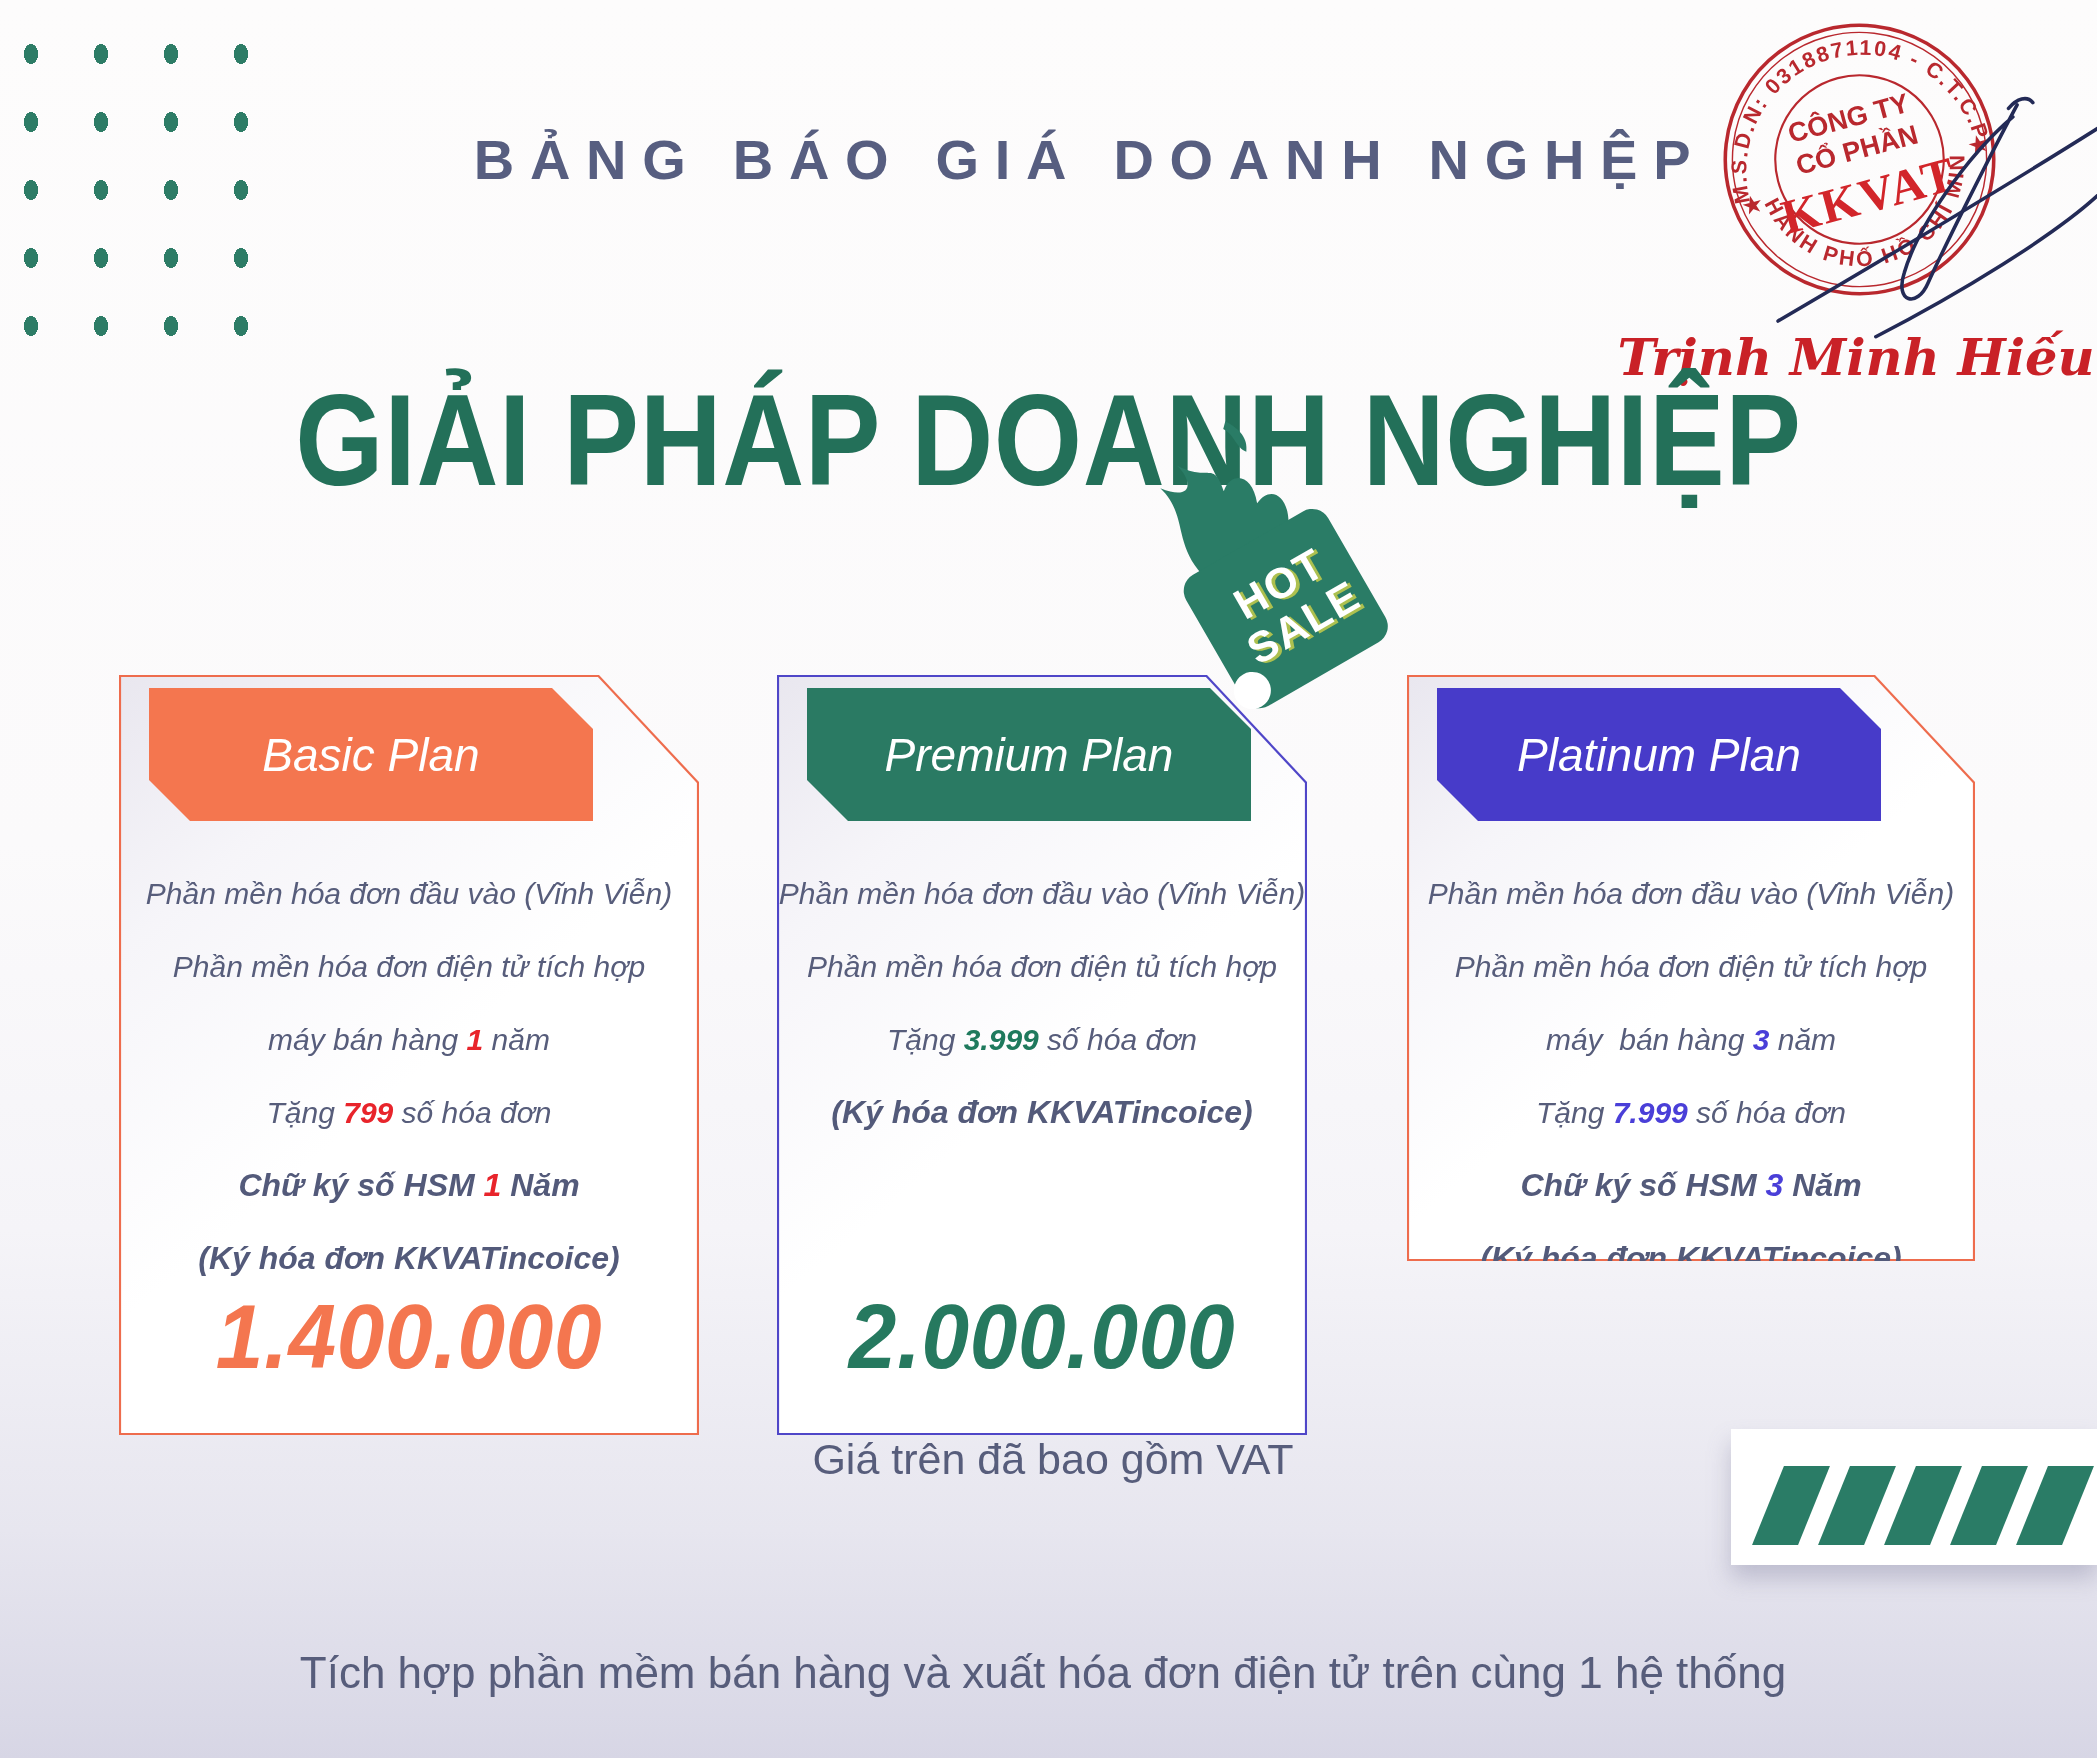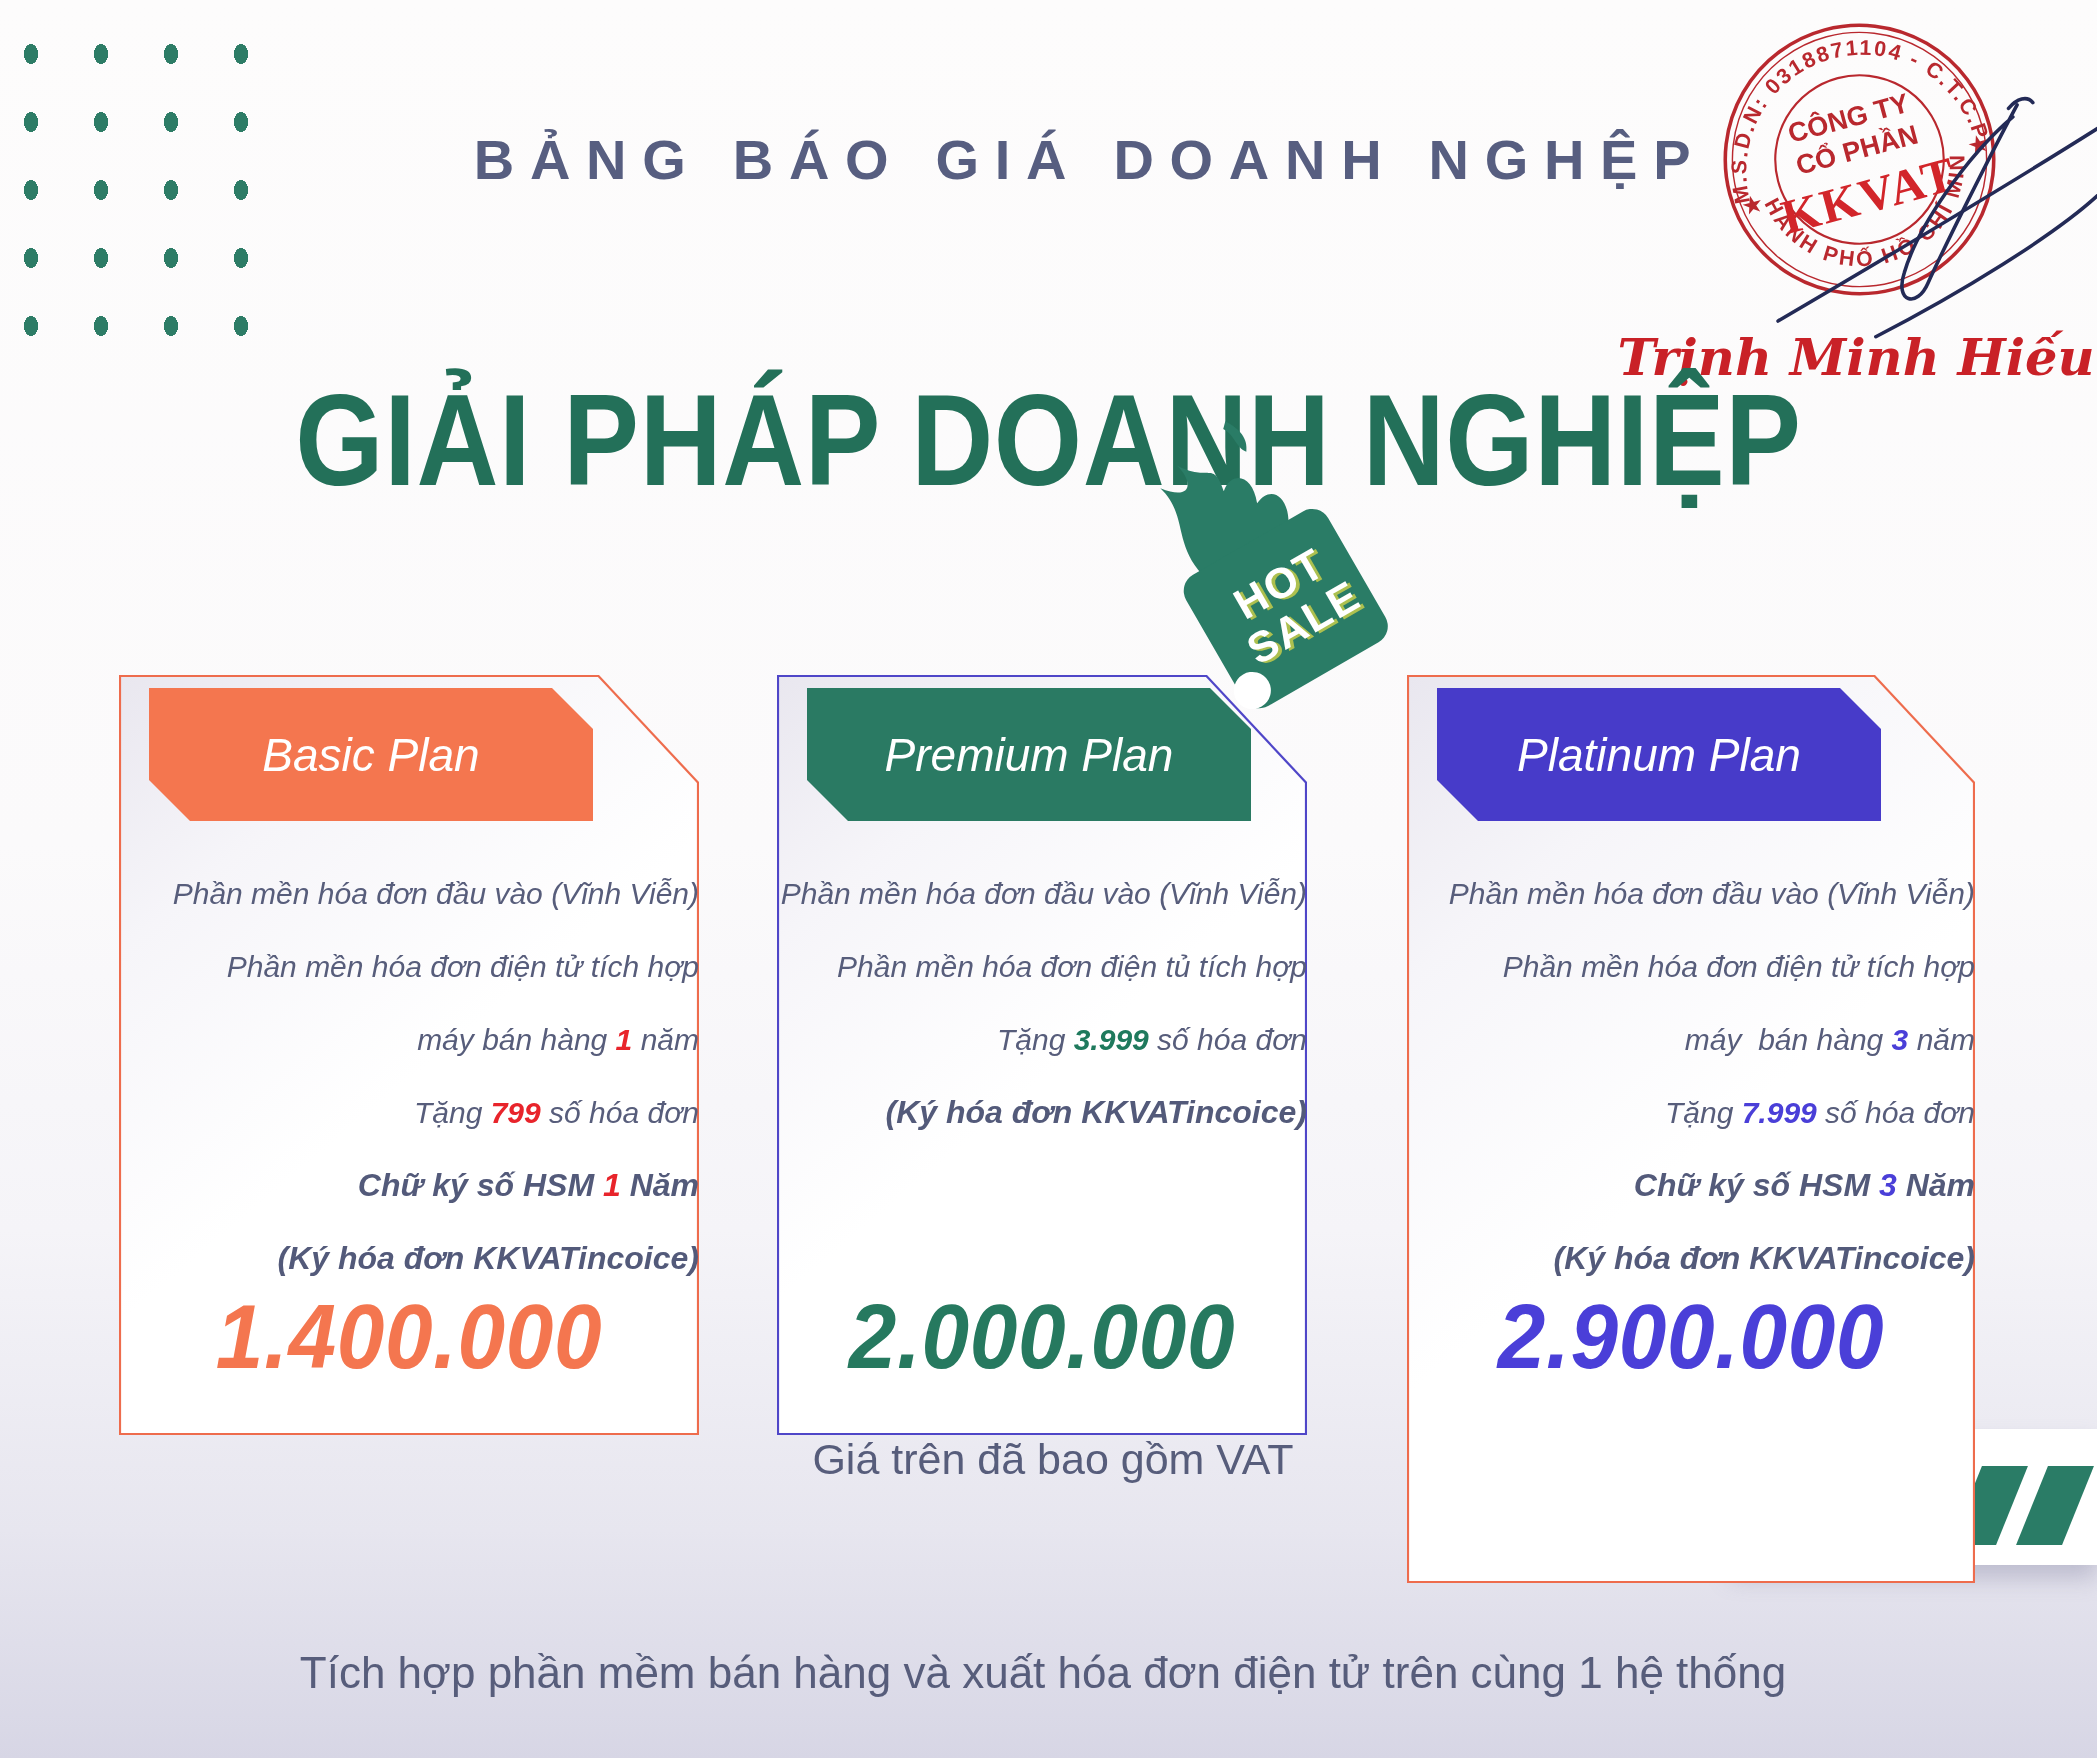--- a/index.html
+++ b/index.html
@@ -38,35 +38,35 @@
   .card{
     top:675px;height:760px;
     clip-path:polygon(0 0,calc(100% - 100px) 0,100% 107px,100% 100%,0 100%);
     background:var(--c-border);
     filter:drop-shadow(0 17px 18.6px rgba(108,108,140,.30));
     z-index:2;
     font-style:italic;
   }
   .card-basic{left:119px;width:580px;}
   .card-premium{left:777px;width:530px;}
-  .card-platinum{left:1407px;width:568px;height:908px;}
+  .card-platinum{left:1407px;width:568px;height:586px;}
   .card-inner{
     position:absolute;inset:2.1px;
     clip-path:polygon(0 0,calc(100% - 99px) 0,100% 106px,100% 100%,0 100%);
     background:linear-gradient(140deg,#e9e7ef 0%,#f6f5f9 22%,#ffffff 52%,#ffffff 100%);
   }
   .plan-header{
     position:absolute;left:30px;top:13px;width:444px;height:133px;
     background:var(--c-header);
     clip-path:polygon(0 0,calc(100% - 41px) 0,100% 41px,100% 100%,41px 100%,0 calc(100% - 41px));
     display:flex;align-items:center;justify-content:center;
     font-size:46px;color:#ffffff;
     filter:drop-shadow(0 10px 10px rgba(108,108,145,.42));
   }
-  .plan-features{position:absolute;top:182px;left:0;right:0;text-align:right;}
+  .plan-features{position:absolute;top:182px;left:0;right:0;text-align:center;}
   .frow{height:73px;line-height:73px;font-size:30px;color:#575d7b;white-space:pre;}
   .frow.bold{font-weight:bold;font-size:32px;color:#535a7a;}
   .frow .accent{color:var(--c-accent);font-weight:bold;}
   .plan-price{
     position:absolute;top:611px;left:0;right:0;text-align:center;
     font-size:90px;font-weight:bold;color:var(--c-price);
     transform:scaleX(.95);letter-spacing:0.7px;white-space:nowrap;
   }
 
   .vat-note{

